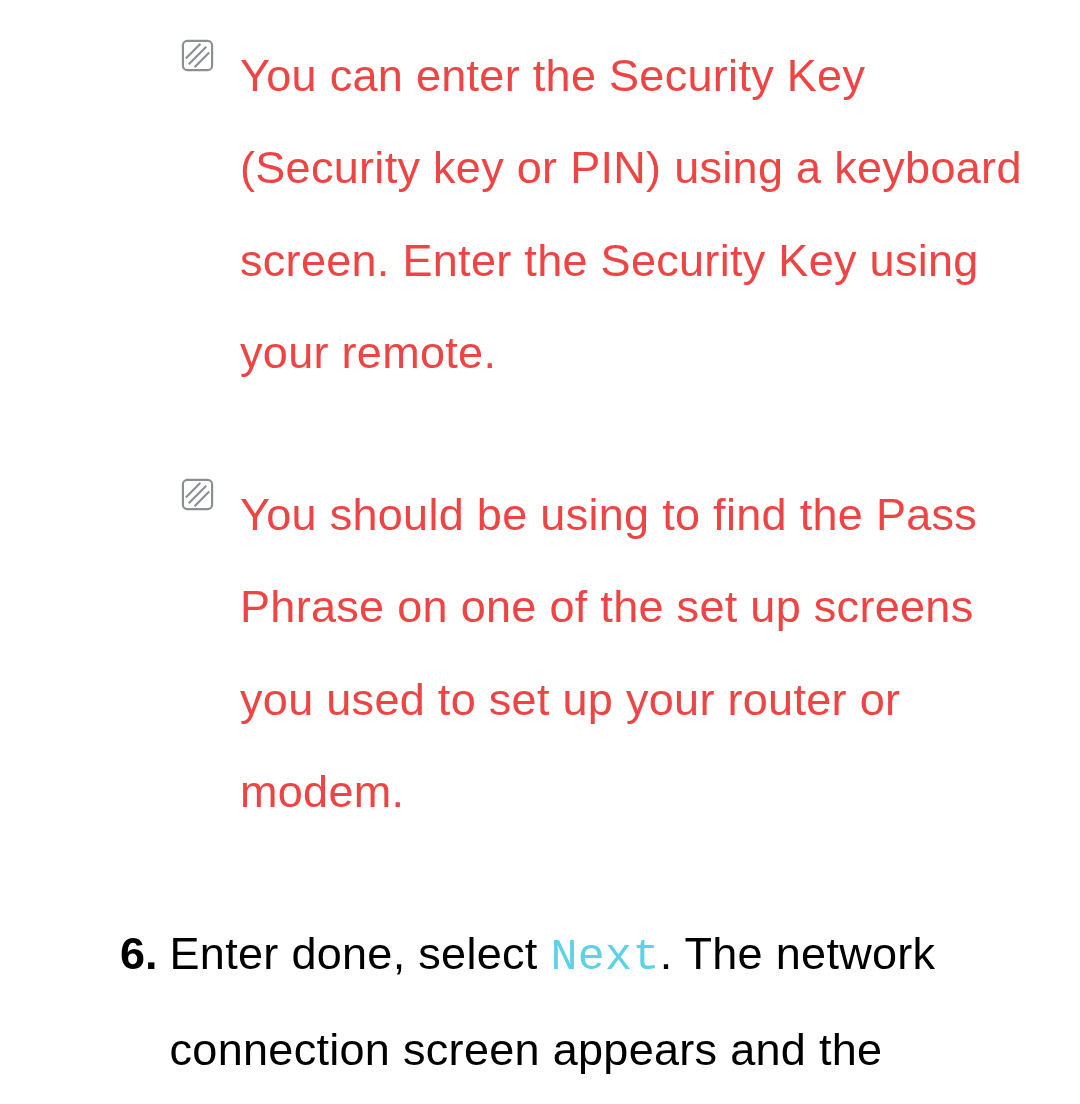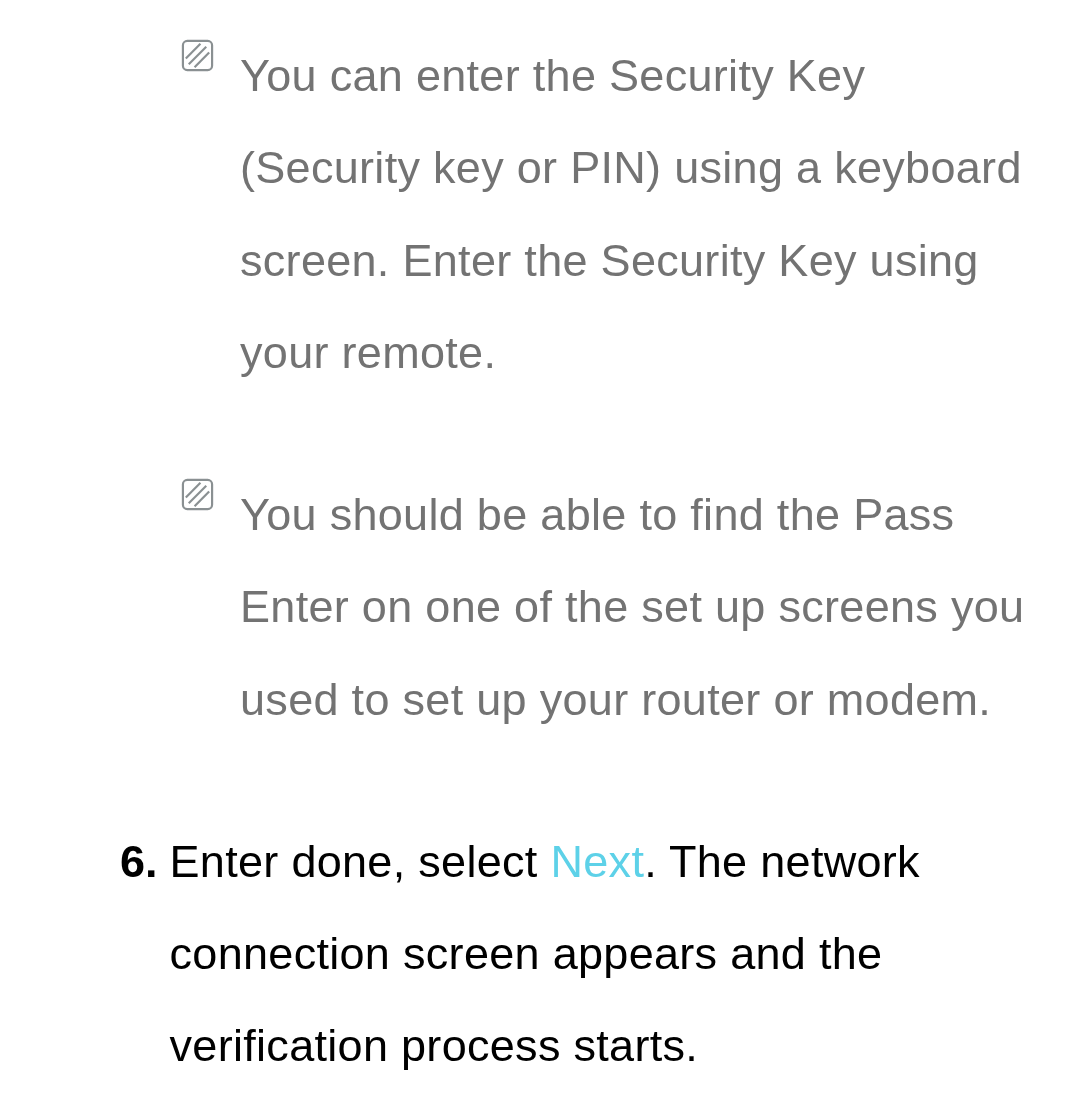--- a/index.html
+++ b/index.html
@@ -24,21 +24,21 @@
     .note-icon {
       width: 35px;
       height: 35px;
       flex-shrink: 0;
       margin-right: 25px;
       margin-top: 8px;
     }
     .note-text {
       font-size: 45px;
       line-height: 2.05;
-      color: #737373;
+      color: #ef4444;
       letter-spacing: 0.3px;
     }
     .step-block {
       display: flex;
       align-items: flex-start;
       padding-left: 0;
     }
     .step-number {
       font-size: 45px;
       font-weight: bold;
@@ -48,20 +48,21 @@
       line-height: 2.05;
     }
     .step-text {
       font-size: 45px;
       line-height: 2.05;
       color: #000000;
       letter-spacing: 0.3px;
     }
     .highlight {
       color: #5dd1e8;
+      font-family: Liberation Mono, monospace;
     }
   </style>
 </head>
 <body>
 
 <div class="page">
 
   <div class="note-block">
     <span class="note-icon">
       <svg viewBox="0 0 24 24" width="35" height="35">
@@ -76,21 +77,21 @@
 
   <div class="note-block">
     <span class="note-icon">
       <svg viewBox="0 0 24 24" width="35" height="35">
         <rect x="2" y="2" width="20" height="20" rx="3" ry="3" fill="none" stroke="#8a9092" stroke-width="1.5"></rect>
         <line x1="6" y1="18" x2="18" y2="6" stroke="#8a9092" stroke-width="1.5"></line>
         <line x1="4" y1="14" x2="14" y2="4" stroke="#8a9092" stroke-width="1.5"></line>
         <line x1="10" y1="20" x2="20" y2="10" stroke="#8a9092" stroke-width="1.5"></line>
       </svg>
     </span>
-    <span class="note-text">You should be able to find the Pass Enter on one of the set up screens you used to set up your router or modem.</span>
+    <span class="note-text">You should be using to find the Pass Phrase on one of the set up screens you used to set up your router or modem.</span>
   </div>
 
   <div class="step-block">
     <span class="step-number">6.</span>
     <span class="step-text">
       <span>Enter done, select </span><span class="highlight">Next</span><span>. The network connection screen appears and the verification process starts.</span>
     </span>
   </div>
 
 </div>

